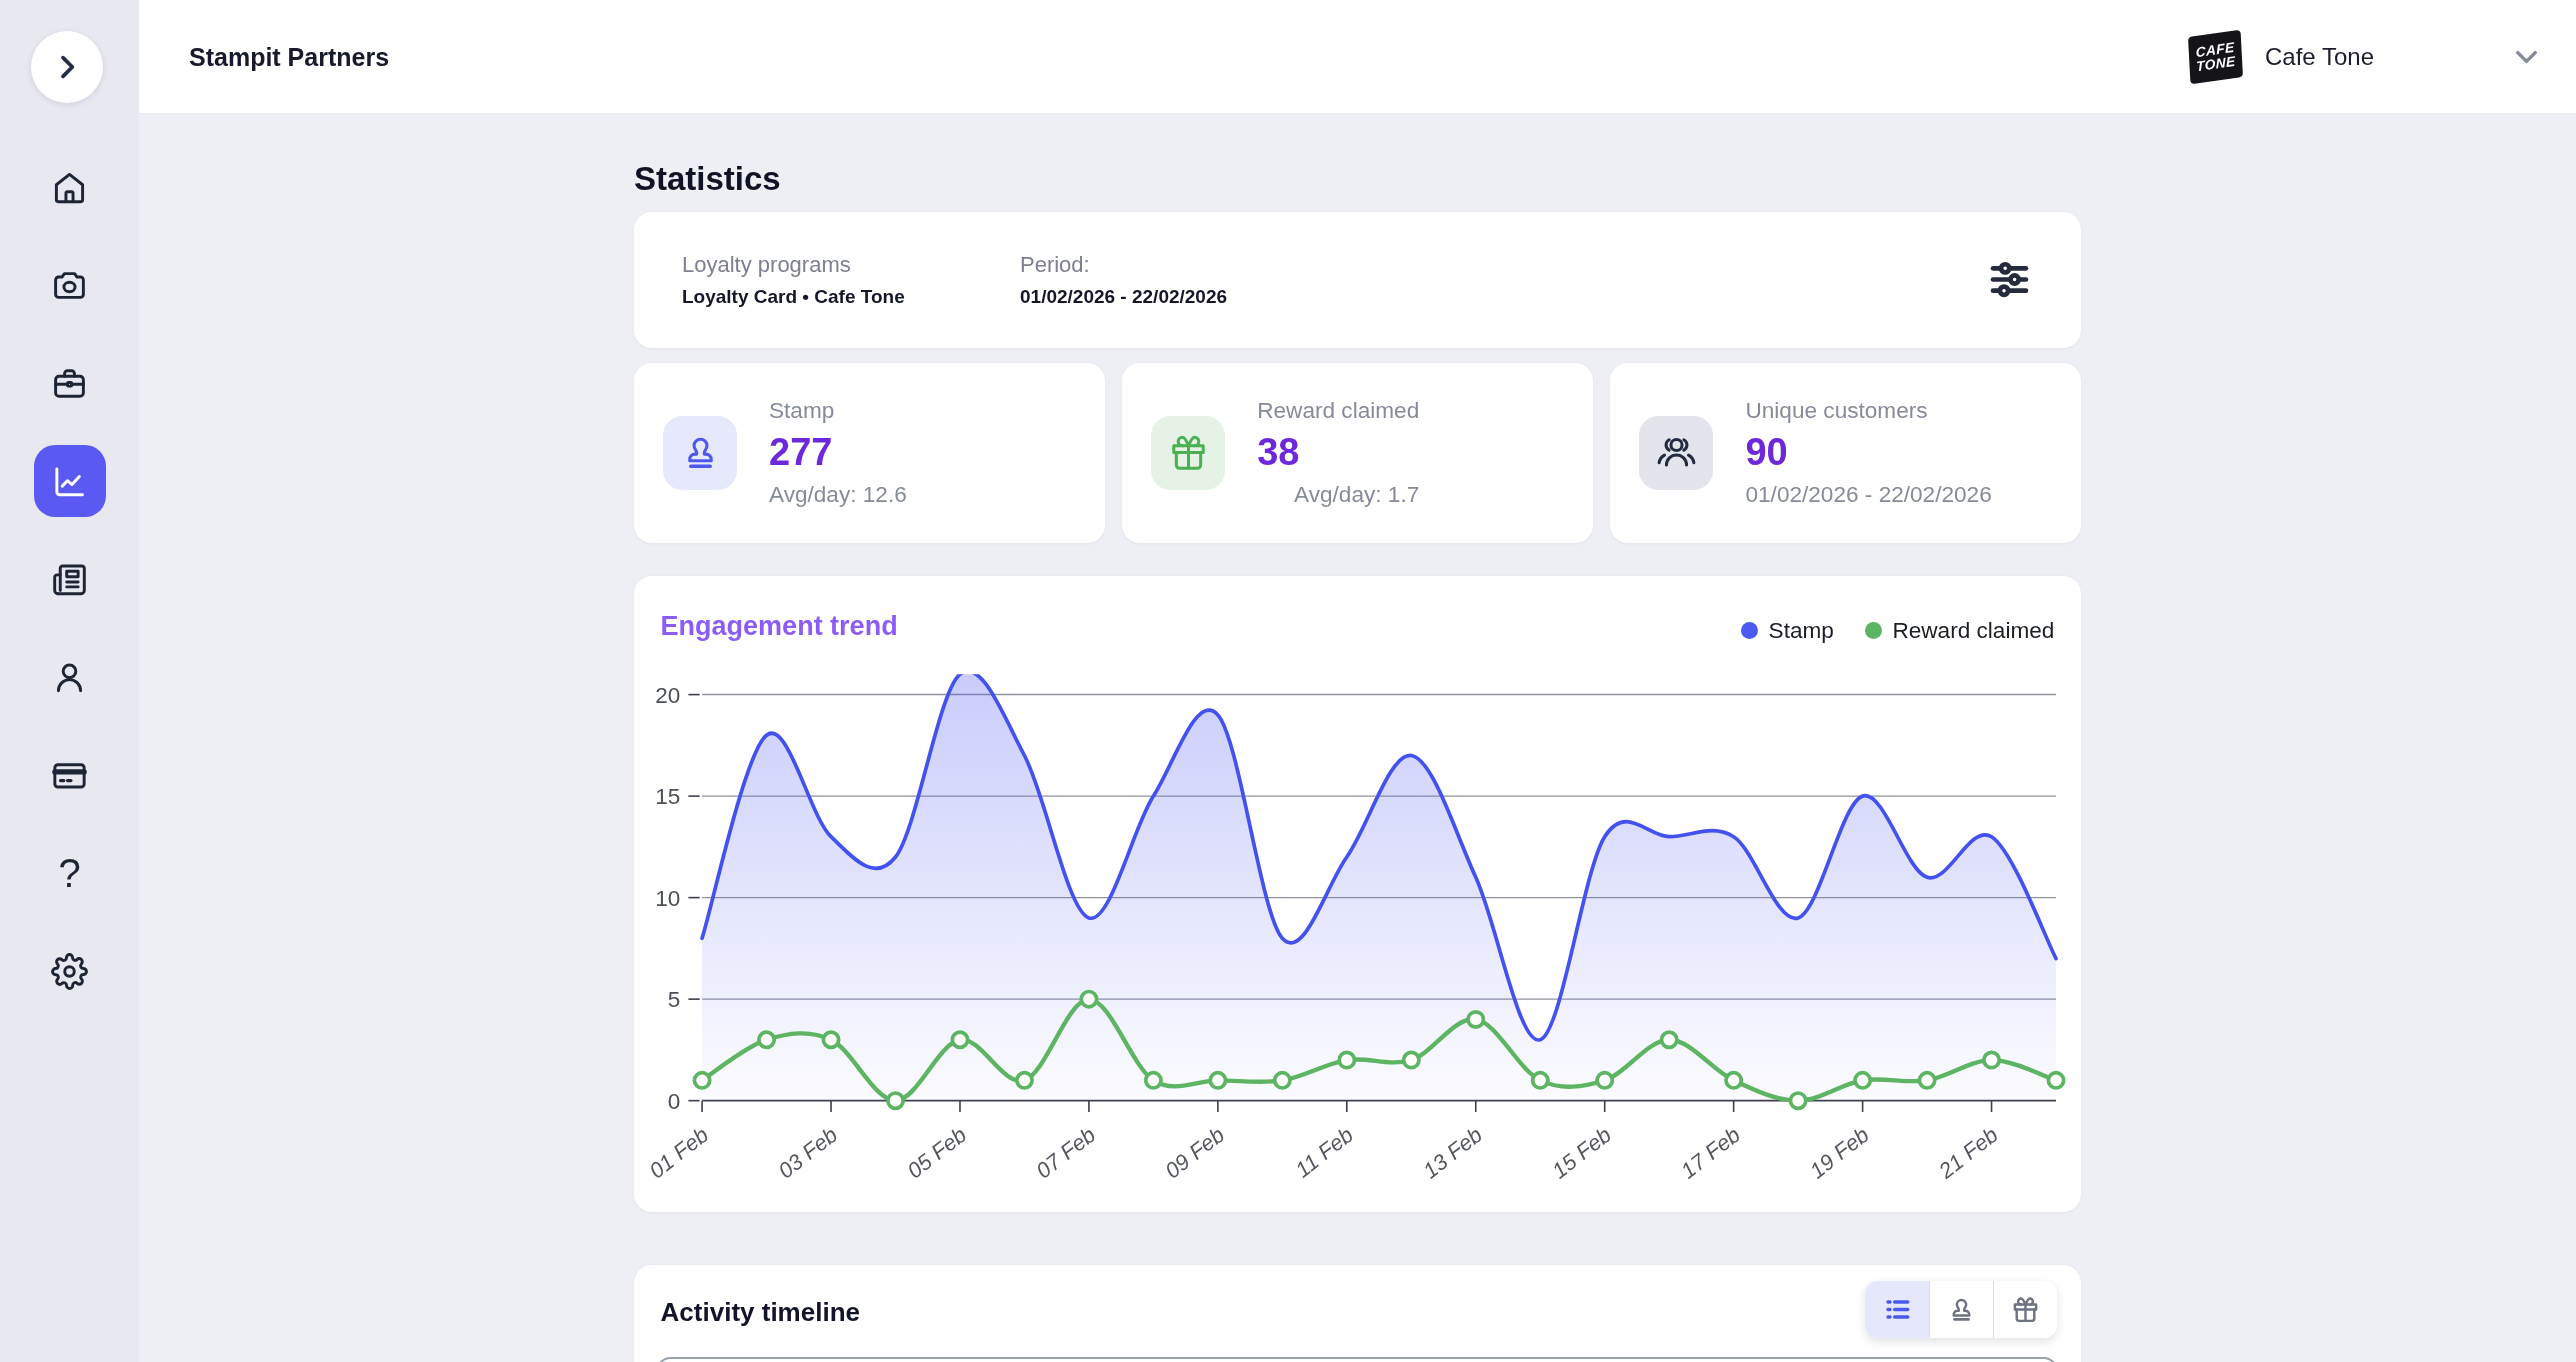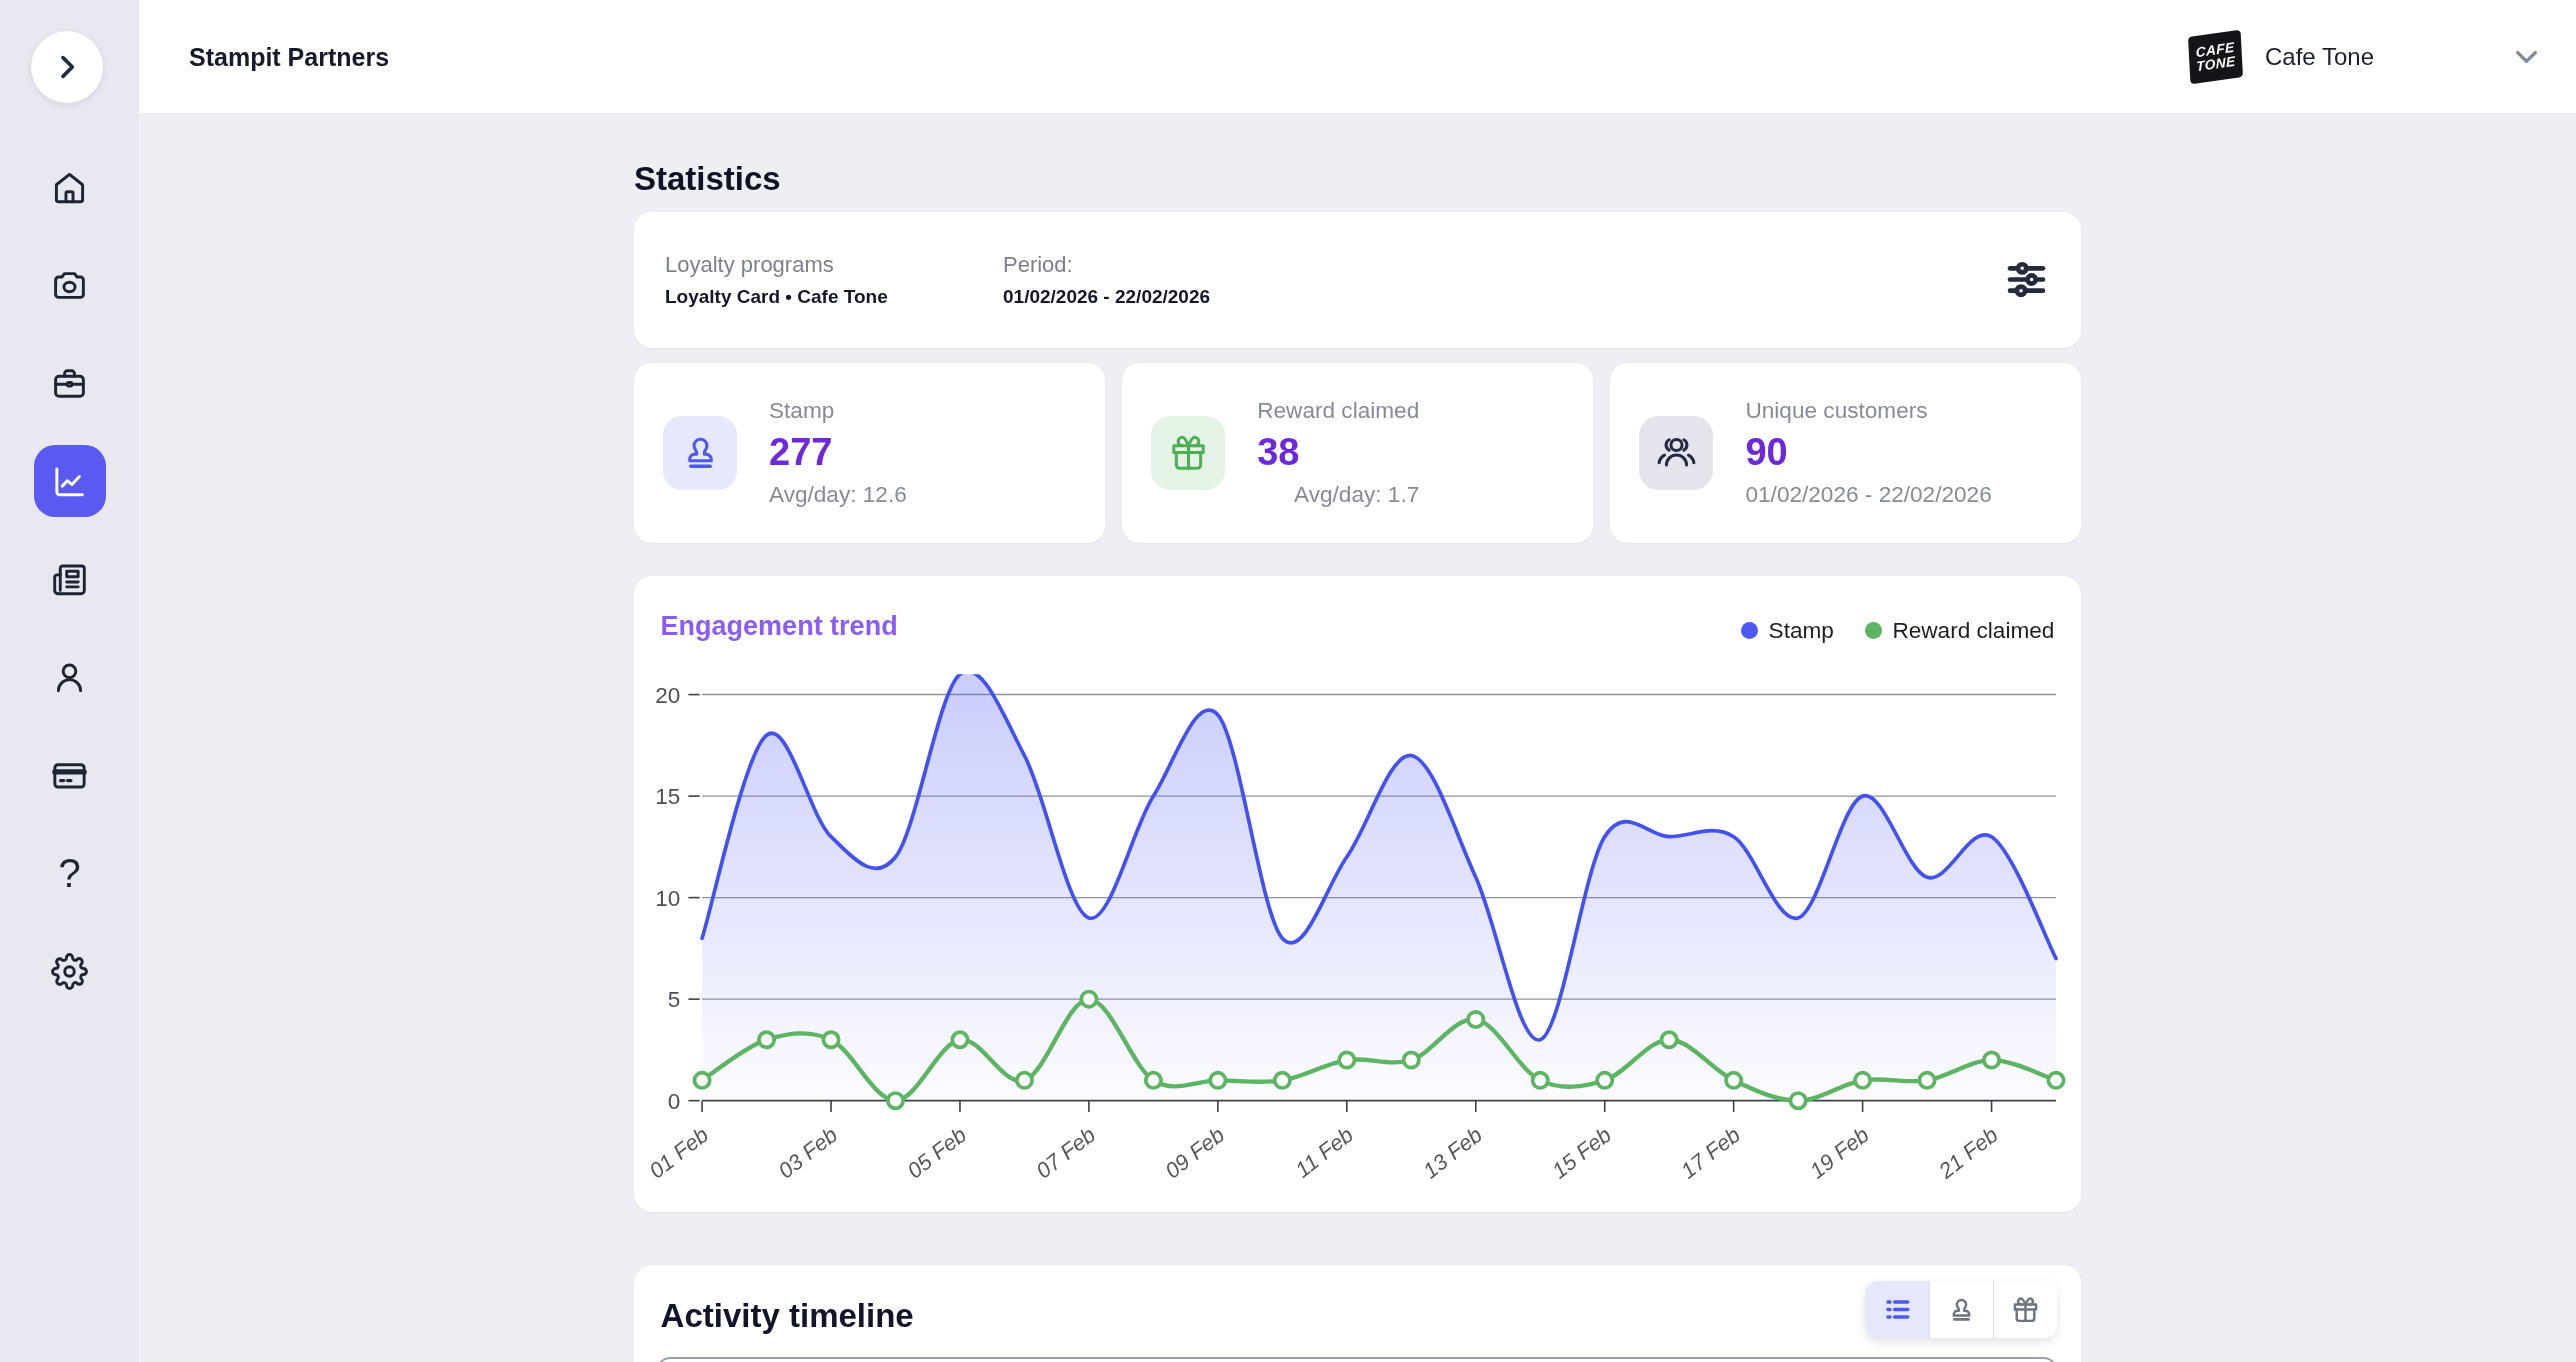--- a/index.html
+++ b/index.html
@@ -33,21 +33,21 @@
     font-weight:800;font-style:italic;font-size:13.7px;line-height:.95;letter-spacing:0.4px;
   }
   .account-name{font-size:24px;font-weight:500;color:#1b1e2e;}
   .account-chevron{position:absolute;right:32px;top:50%;transform:translateY(-50%);cursor:pointer;}
   
   .main{position:absolute;left:139px;top:114px;width:2437px;}
   .content{width:1447px;margin:0 auto;}
   .section-title{margin:46px 0 0;height:38px;line-height:38px;font-size:33px;font-weight:700;color:#101325;}
   .card{background:#fff;border-radius:17.7px;box-shadow:0 0.8px 2.4px rgba(22,28,45,.05);}
   
-  .filter-card{margin-top:13.7px;height:136px;display:flex;align-items:center;padding:0 31px;box-sizing:border-box;}
+  .filter-card{margin-top:13.7px;height:136px;display:flex;align-items:center;padding:0 48px;box-sizing:border-box;}
   .filter-group .flabel{font-size:22px;color:#7c8090;}
   .filter-group .fvalue{font-size:19px;font-weight:600;color:#14172a;margin-top:8px;}
   .filter-group.program{width:338px;}
   .filter-icon{margin-left:auto;background:none;border:none;padding:0;cursor:pointer;color:#252b3d;}
   
   .stat-row{display:flex;gap:17.7px;margin-top:15.3px;}
   .stat-card{flex:1;height:180px;display:flex;align-items:center;padding-left:29px;box-sizing:border-box;}
   .stat-icon{width:74px;height:74px;border-radius:19.3px;display:flex;align-items:center;justify-content:center;
     margin-right:32px;background:var(--bg,#eee);color:var(--accent,#333);}
   .stat-icon svg{width:43px;height:43px;}
@@ -56,21 +56,21 @@
   .stat-sub{font-size:22.6px;color:#868b99;text-align:right;}
   
   .chart-card{position:relative;margin-top:33px;height:636px;}
   .chart-title{position:absolute;left:26.6px;top:35px;font-size:27px;font-weight:700;color:#8b5cf6;}
   .legend{position:absolute;right:26.6px;top:42px;display:flex;gap:31px;}
   .legend-item{display:flex;align-items:center;gap:10.5px;font-size:22.6px;color:#1b1e27;}
   .legend-dot{width:17px;height:17px;border-radius:50%;background:#888;}
   .chart-svg{position:absolute;left:0;top:0;width:1447px;height:636px;}
   
   .activity-card{position:relative;margin-top:53px;height:338px;}
-  .activity-title{position:absolute;left:26.6px;top:32px;font-size:33px;font-weight:700;color:#12152a;}
+  .activity-title{position:absolute;left:26.6px;top:32px;font-size:26px;font-weight:700;color:#12152a;}
   .segmented{position:absolute;right:24px;top:16px;display:flex;height:57px;border-radius:13px;
     box-shadow:0 3.2px 9.7px rgba(18,22,40,.12);overflow:hidden;background:#fff;}
   .segment{width:64px;border:none;background:#fff;display:flex;align-items:center;justify-content:center;cursor:pointer;color:#6e7380;padding:0;}
   .segment + .segment{border-left:1.6px solid #dcdfe6;}
   .segment.active{background:#e5e8fb;color:#4c59f0;}
   .segment svg{width:31px;height:31px;}
   .activity-input{position:absolute;left:22px;right:23.4px;top:92px;height:64px;border:2.4px solid #99a1ac;border-radius:14.5px;background:#fff;}
 </style>
 </head>
 <body>

